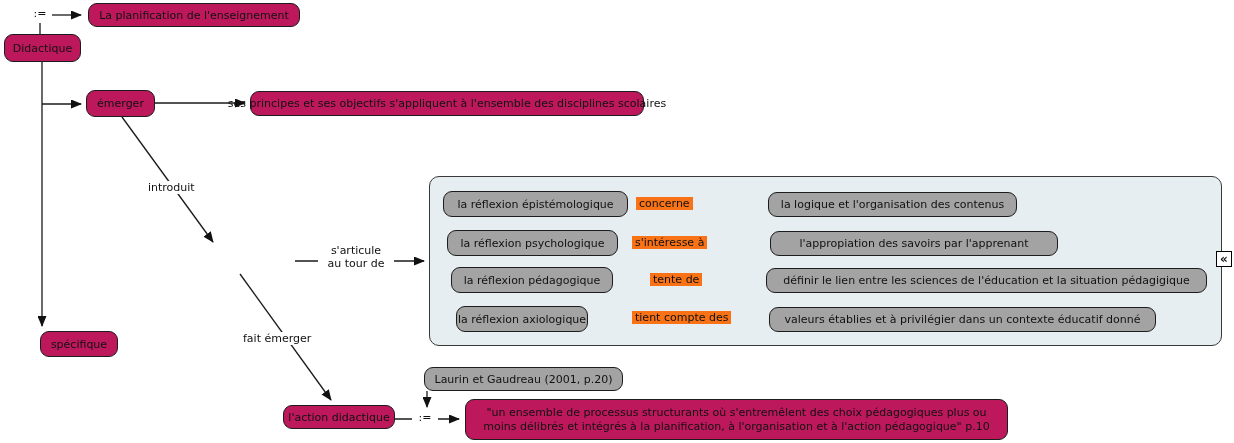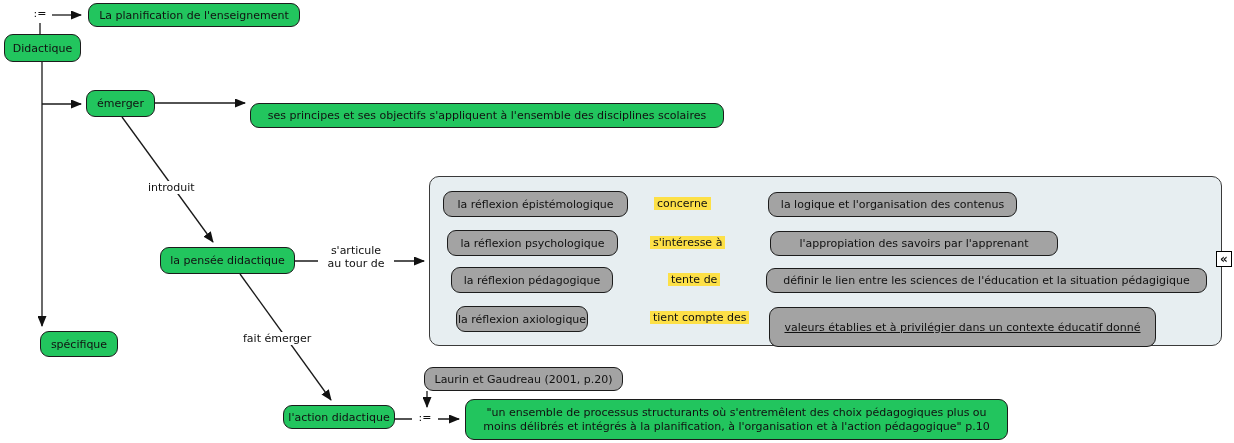--- a/index.html
+++ b/index.html
@@ -4,33 +4,33 @@
 <style>
   html,body{margin:0;padding:0;background:#ffffff;}
   #canvas{
     position:relative;width:1234px;height:443px;background:#ffffff;overflow:hidden;
     font-family:"DejaVu Sans","Liberation Sans",sans-serif;font-size:11px;color:#111;
   }
   svg.lines{position:absolute;left:0;top:0;z-index:1;}
   .node{
     position:absolute;z-index:2;box-sizing:border-box;
     display:flex;align-items:center;justify-content:center;text-align:center;
-    background:#22c55e;border:1px solid #1c1c1c;border-radius:9px;
+    background:#be185d;border:1px solid #1c1c1c;border-radius:9px;
     white-space:nowrap;padding:0 6px;
   }
   .node.white{background:#a3a3a3;}
   .groupbox{
     position:absolute;z-index:1;box-sizing:border-box;
     background:#e7eef1;border:1px solid #3a3a3a;border-radius:10px;
   }
   .linklabel{
     position:absolute;z-index:3;box-sizing:border-box;text-align:center;
     background:#ffffff;padding:0 3px;white-space:nowrap;
   }
-  .linklabel.ingroup{background:#fde047;margin-left:18px;}
+  .linklabel.ingroup{background:#f97316;}
   .quote{white-space:normal;line-height:14px;padding:2px 5px;font-size:11px;}
   .collapse-btn{
     position:absolute;z-index:4;box-sizing:border-box;
     width:16px;height:16px;background:#ffffff;border:1px solid #000;
     display:flex;align-items:center;justify-content:center;
     font-size:12px;font-weight:bold;line-height:14px;cursor:pointer;
   }
 </style>
 </head>
 <body>
@@ -71,45 +71,44 @@
   </svg>
 
   <div class="groupbox" style="left:429px;top:176px;width:793px;height:170px;"></div>
 
   <div class="linklabel" style="left:28px;top:7px;width:24px;">:=</div>
   <div class="node" style="left:88px;top:3px;width:212px;height:24px;">La planification de l'enseignement</div>
 
   <div class="node" style="left:4px;top:34px;width:77px;height:28px;">Didactique</div>
 
   <div class="node" style="left:86px;top:90px;width:69px;height:27px;">émerger</div>
-  <div class="node" style="left:250px;top:91px;width:474px;height:25px;margin-top:12px;">ses principes et ses objectifs s'appliquent à l'ensemble des disciplines scolaires</div>
+  <div class="node" style="left:250px;top:91px;width:394px;height:25px;">ses principes et ses objectifs s'appliquent à l'ensemble des disciplines scolaires</div>
   <div class="linklabel" style="left:145px;top:181px;">introduit</div>
 
   <div class="node" style="left:40px;top:331px;width:78px;height:26px;">spécifique</div>
 
-  <div class="node" style="left:160px;top:247px;width:135px;height:27px;">la pensée didactique</div>
   <div class="linklabel" style="left:318px;top:244px;width:76px;"><span>s'articule</span><br>
     <span>au tour de</span>
   </div>
 
   <div class="node white" style="left:443px;top:191px;width:185px;height:26px;">la réflexion épistémologique</div>
   <div class="linklabel ingroup" style="left:636px;top:197px;">concerne</div>
   <div class="node white" style="left:768px;top:192px;width:249px;height:25px;text-align:center;">la logique et l'organisation des contenus</div>
 
   <div class="node white" style="left:447px;top:230px;width:171px;height:26px;">la réflexion psychologique</div>
   <div class="linklabel ingroup" style="left:632px;top:236px;">s'intéresse à</div>
   <div class="node white" style="left:770px;top:231px;width:288px;height:25px;">l'appropiation des savoirs par l'apprenant</div>
 
   <div class="node white" style="left:451px;top:267px;width:162px;height:26px;">la réflexion pédagogique</div>
   <div class="linklabel ingroup" style="left:650px;top:273px;">tente de</div>
   <div class="node white" style="left:766px;top:268px;width:441px;height:25px;">définir le lien entre les sciences de l'éducation et la situation pédagigique</div>
 
   <div class="node white" style="left:456px;top:306px;width:132px;height:26px;">la réflexion axiologique</div>
   <div class="linklabel ingroup" style="left:632px;top:311px;">tient compte des</div>
-  <div class="node white" style="left:769px;top:307px;width:387px;height:40px;text-decoration:underline;">valeurs établies et à privilégier dans un contexte éducatif donné</div>
+  <div class="node white" style="left:769px;top:307px;width:387px;height:25px;">valeurs établies et à privilégier dans un contexte éducatif donné</div>
 
   <div class="collapse-btn" style="left:1216px;top:251px;">
       <span>«</span>
     </div>
 
   <div class="linklabel" style="left:240px;top:332px;">fait émerger</div>
   <div class="node" style="left:283px;top:405px;width:112px;height:24px;">l'action didactique</div>
   <div class="linklabel" style="left:412px;top:411px;width:26px;">:=</div>
   <div class="node white" style="left:424px;top:367px;width:199px;height:24px;">Laurin et Gaudreau (2001, p.20)</div>
   <div class="node quote" style="left:465px;top:399px;width:543px;height:41px;">"un ensemble de processus structurants où s'entremêlent des choix pédagogiques plus ou moins délibrés et intégrés à la planification, à l'organisation et à l'action pédagogique" p.10</div>

